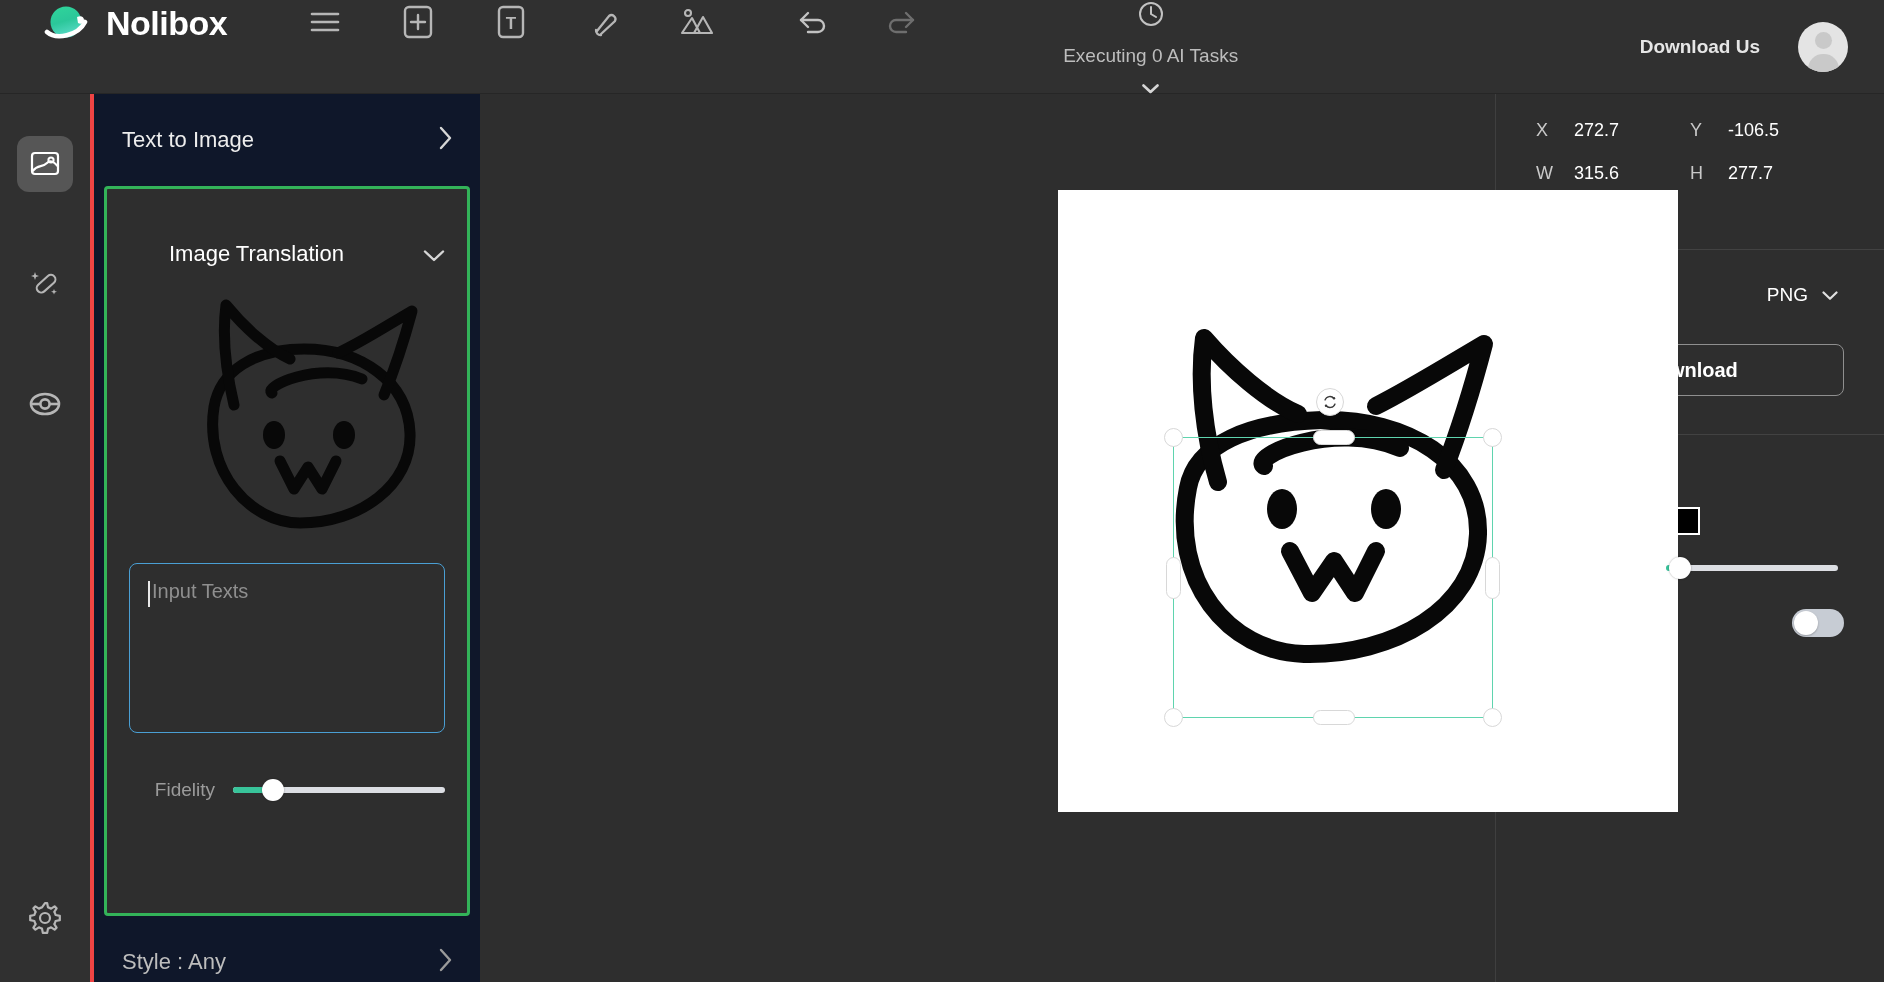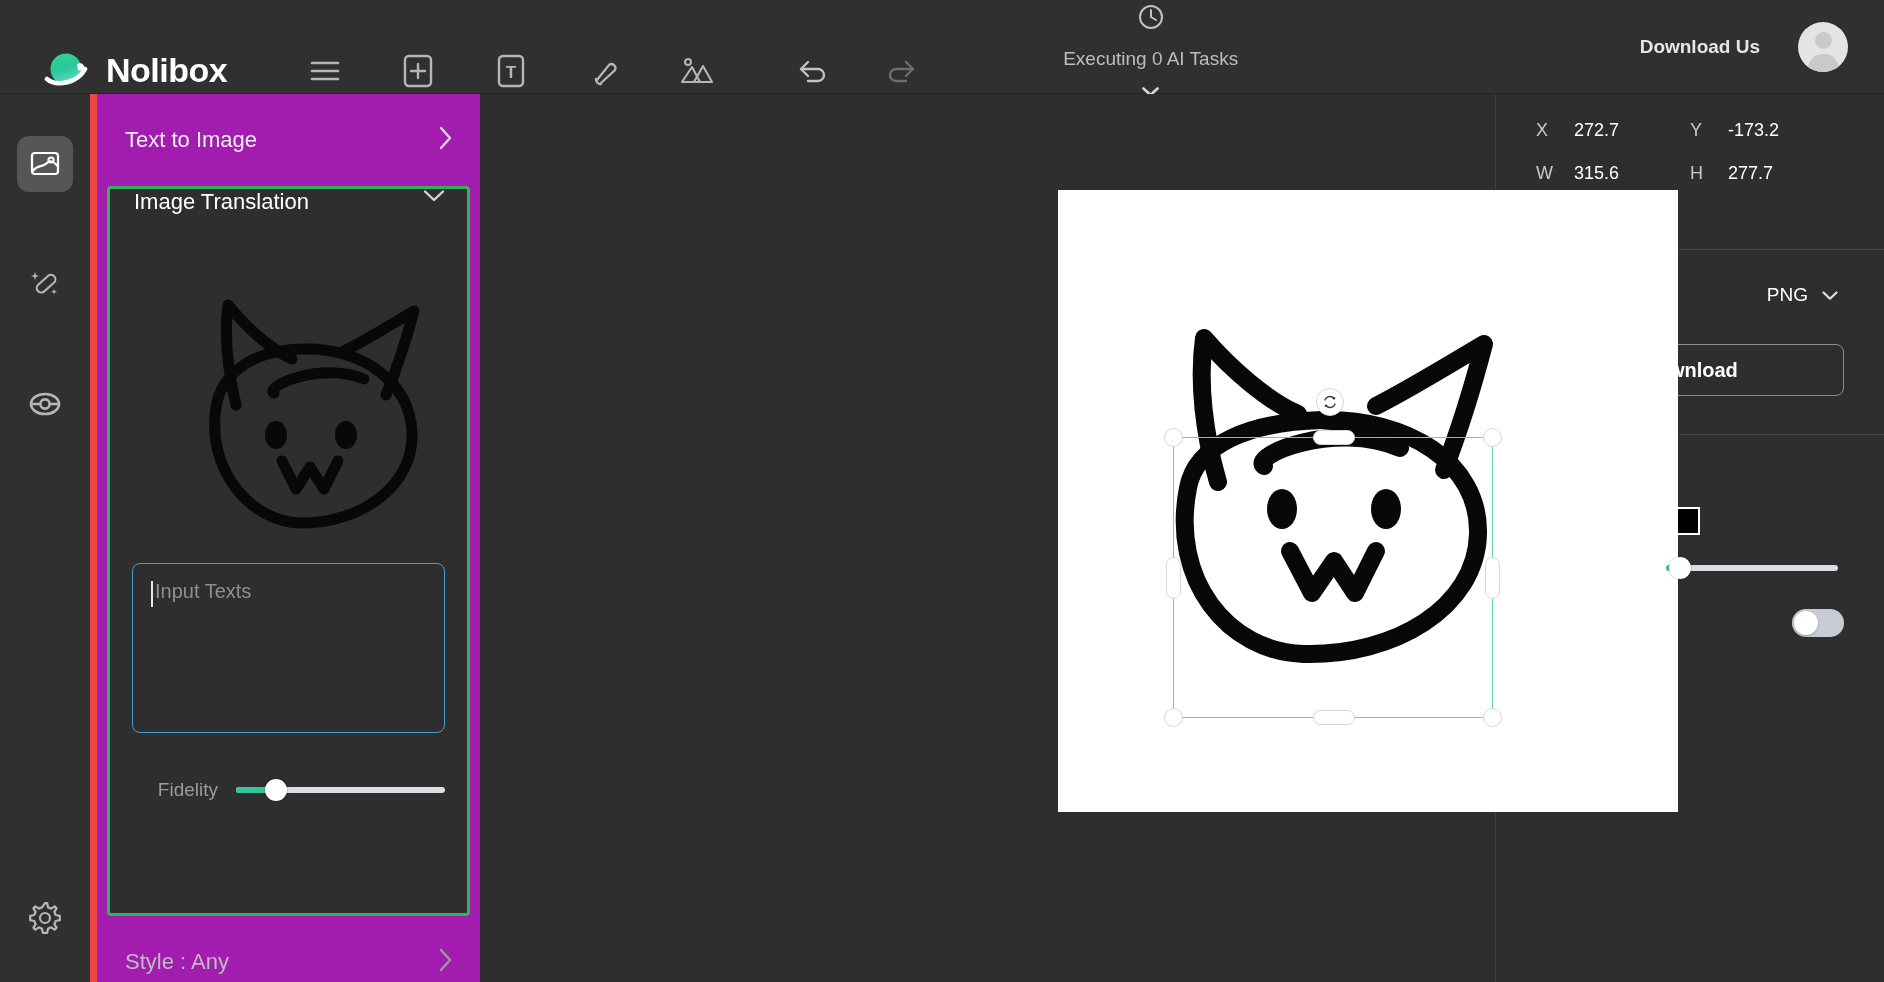--- a/index.html
+++ b/index.html
@@ -8,21 +8,21 @@
     background: #2e2e2e;
     font-family: "Liberation Sans", sans-serif;
     overflow: hidden;
   }
   .app { position: relative; width: 1884px; height: 982px; display: flex; flex-direction: column; }
 
   
   .header {
     height: 94px; flex: 0 0 94px;
     background: #303030;
-    display: flex; align-items: flex-end;
+    display: flex; align-items: flex-start;
     border-bottom: 1px solid #262626;
     position: relative;
   }
   .logo-wrap { display: flex; align-items: center; padding-left: 44px; gap: 16px; }
   .logo-mark { width: 46px; height: 46px; position: relative; }
   .logo-text { color: #fff; font-size: 34px; font-weight: bold; letter-spacing: -0.5px; }
 
   .tool-group { display: flex; align-items: center; margin-left: 76px; gap: 49px; }
   .tool-btn {
     width: 44px; height: 44px;
@@ -71,38 +71,38 @@
     width: 56px; height: 56px; border-radius: 12px;
     display: flex; align-items: center; justify-content: center;
     margin-bottom: 64px; cursor: pointer;
   }
   .rail-btn.active { background: #565656; }
   .rail-gear { position: absolute; bottom: 42px; left: 50%; transform: translateX(-50%); cursor: pointer; }
 
   
   .panel {
     width: 390px; flex: 0 0 390px;
-    background: #a21caf;
-    border-left: 7px solid #ef4444;
+    background: #0f172a;
+    border-left: 4px solid #ef4444;
     position: relative; overflow: hidden;
   }
   .panel-row {
     height: 92px; display: flex; align-items: center; justify-content: space-between;
     padding: 0 26px 0 28px; cursor: pointer;
   }
   .panel-row .title { color: #ededed; font-size: 22px; }
   .panel-row .title.dim { color: #bdbdbd; }
 
   .card {
     margin: 0 10px; border: 3px solid #33b359; border-radius: 4px;
     background: #2e2e2e; height: 730px; position: relative;
   }
   .card-head {
-    height: 78px; display: flex; align-items: flex-start; justify-content: space-between;
-    padding: 0 22px 0 24px; cursor: pointer;
+    height: 78px; display: flex; align-items: flex-end; justify-content: space-between;
+    padding: 0 22px 0 24px; cursor: pointer; margin-left: 38px;
   }
   .card-head .title { color: #ffffff; font-size: 22px; }
 
   .preview { height: 296px; display: flex; align-items: center; justify-content: center; }
 
   .textarea-wrap { padding: 0 22px; }
   .textarea {
     height: 170px; border: 1.5px solid #4a9fd4; border-radius: 8px;
     background: #2e2e2e; padding: 16px 18px;
     color: #8f8f8f; font-size: 20px; position: relative;
@@ -435,21 +435,21 @@
 
     <div class="inspector">
       <div class="prop-grid">
         <div class="prop-line">
           <div class="prop">
             <span class="k">X</span>
             <span class="v">272.7</span>
           </div>
           <div class="prop">
             <span class="k">Y</span>
-            <span class="v">-173.2</span>
+            <span class="v">-106.5</span>
           </div>
         </div>
         <div class="prop-line">
           <div class="prop">
             <span class="k">W</span>
             <span class="v">315.6</span>
           </div>
           <div class="prop">
             <span class="k">H</span>
             <span class="v">277.7</span>

